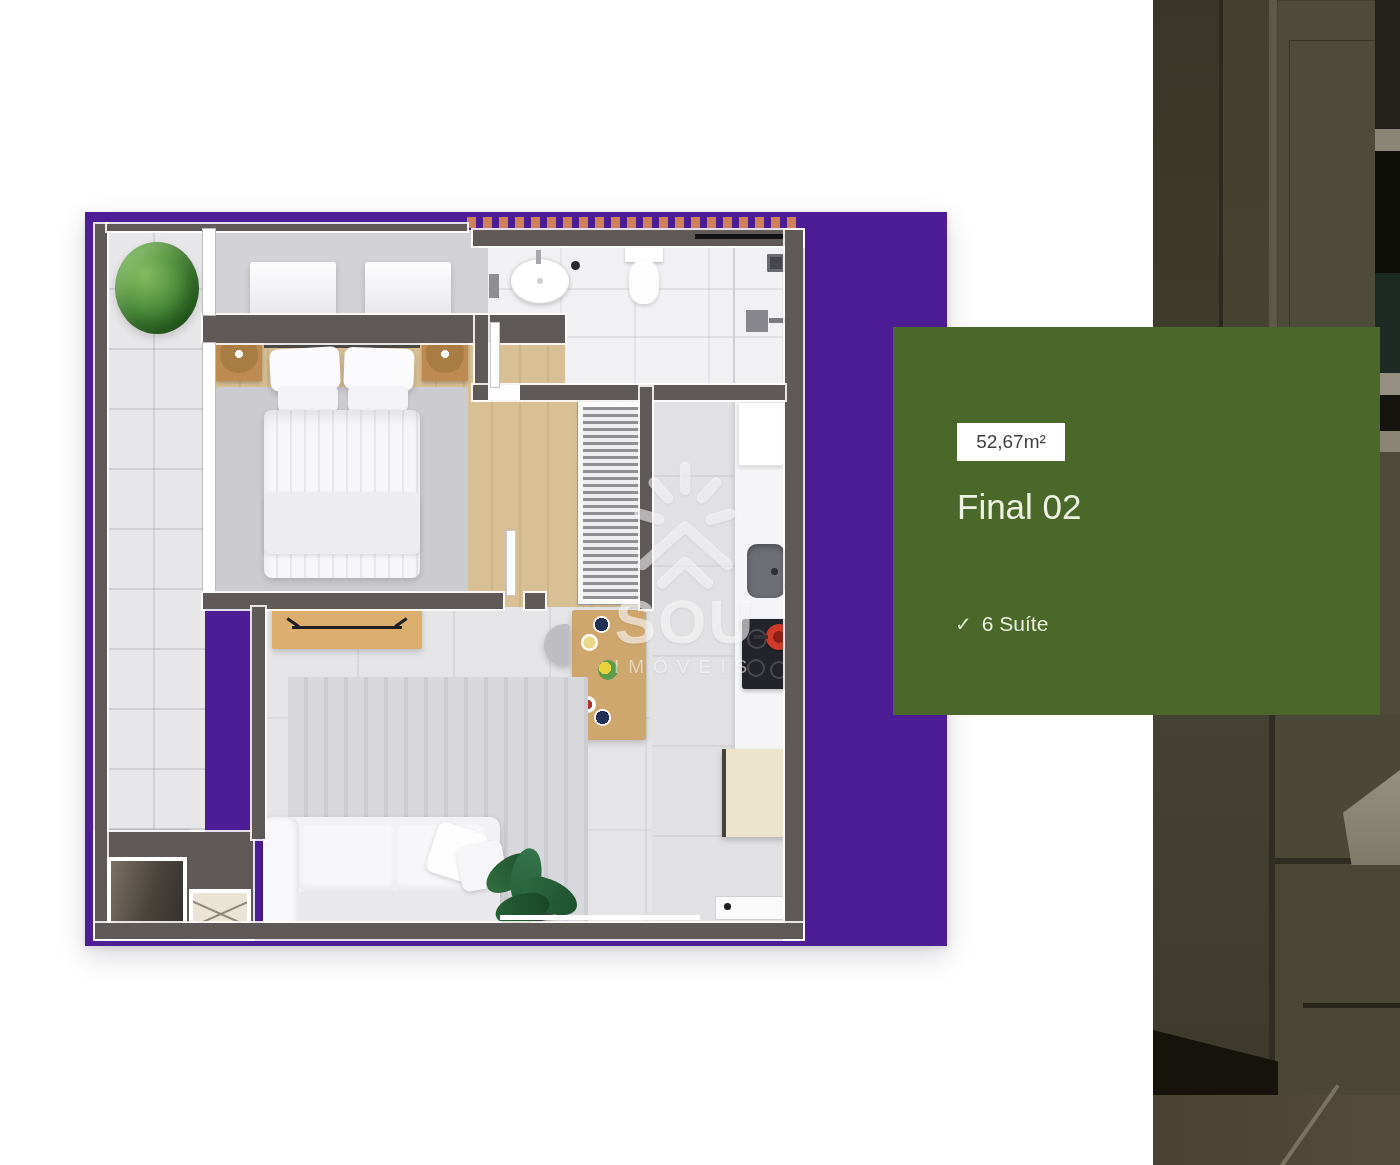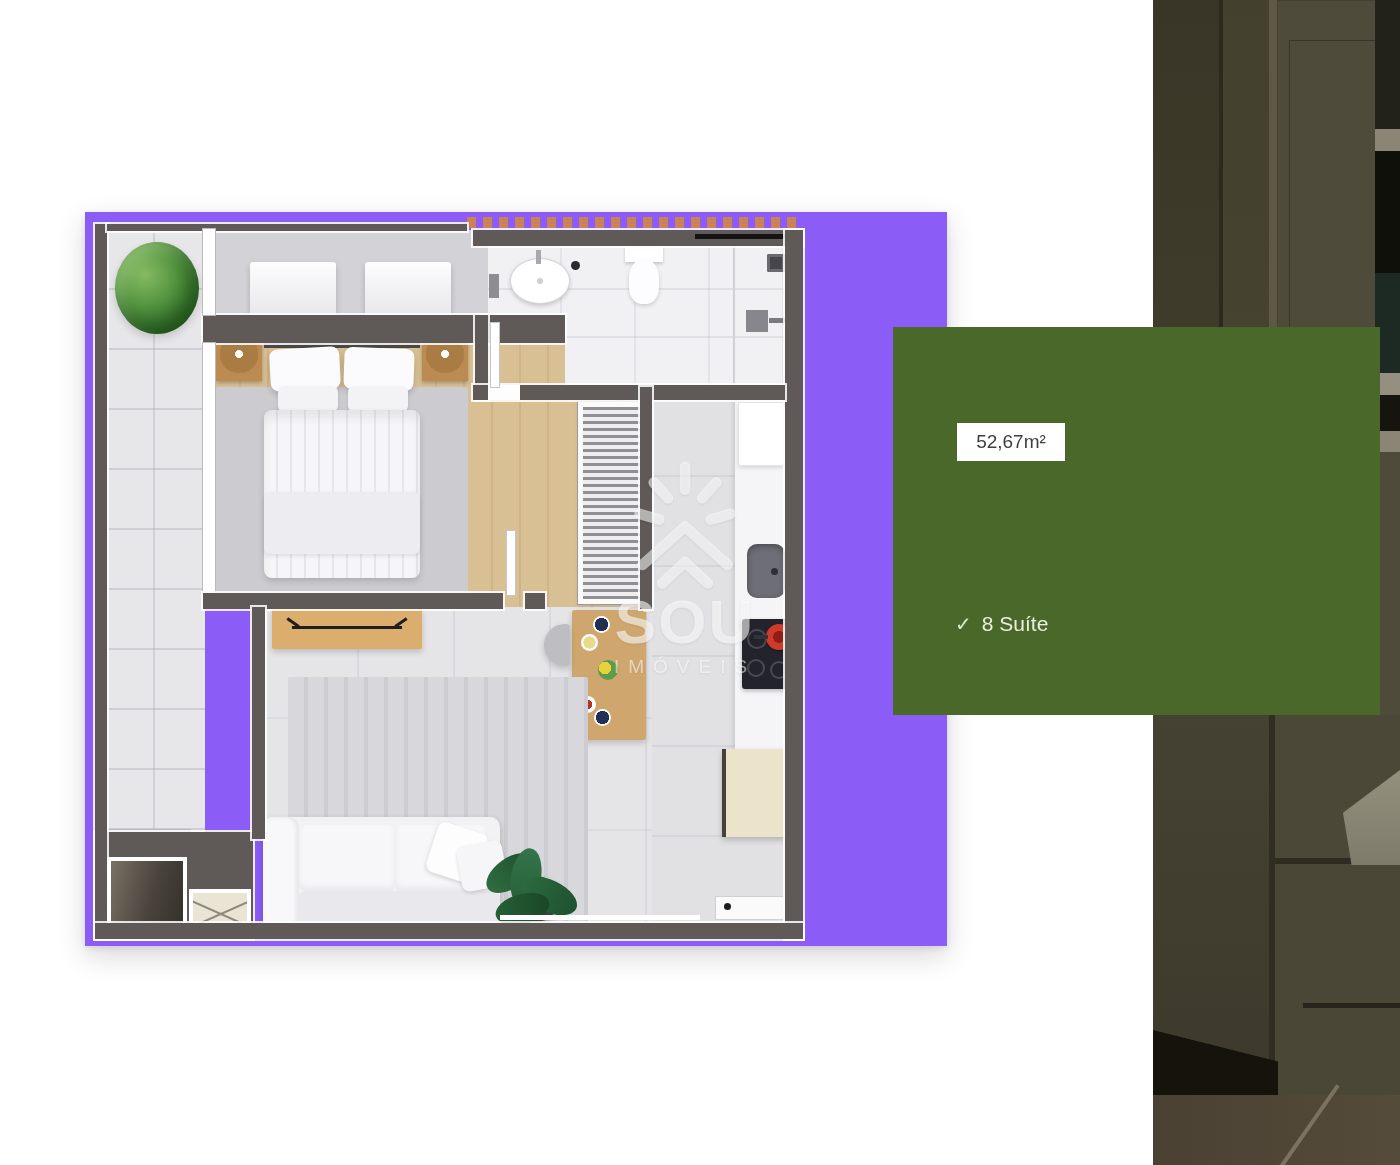--- a/index.html
+++ b/index.html
@@ -5,21 +5,21 @@
   html,body{margin:0;padding:0;}
   body{
     width:1400px;height:1165px;position:relative;overflow:hidden;
     background:#ffffff;
     font-family:"Liberation Sans", sans-serif;
   }
   .abs{position:absolute;}
   
   .photo{left:1153px;top:0;width:247px;height:1165px;background:#474334;z-index:1;overflow:hidden;}
   
-  .floorplan{left:85px;top:212px;width:862px;height:734px;background:#8b5cf6;z-index:2;
+  .floorplan{left:85px;top:212px;width:862px;height:734px;background:#4c1d95;z-index:2;
     box-shadow:0 10px 26px rgba(40,40,60,0.18), 0 2px 6px rgba(40,40,60,0.10);}
   .w{background:#5f5a57;box-shadow:0 0 0 2px rgba(255,255,255,0.85);}
   .terracotta{background:repeating-linear-gradient(90deg,#cd8157 0 9px, rgba(0,0,0,0) 9px 16px);}
   .wood{background:repeating-linear-gradient(90deg,#d9c094 0 26px,#cfb487 26px 28px);}
   .tilefloor{background-color:#f1f0f3;
     background-image:repeating-linear-gradient(180deg,transparent 0 46px,rgba(150,150,160,0.18) 46px 48px),
                      repeating-linear-gradient(90deg,transparent 0 72px,rgba(150,150,160,0.14) 72px 74px);}
   .stripes-rug{background:repeating-linear-gradient(90deg,#d8d8dc 0 16px,#cccdd2 16px 20px);border-radius:2px;}
   .wardrobe-int{background:repeating-linear-gradient(180deg,#8f8f94 0 3px,#eeeef1 3px 7px);}
   .soft{box-shadow:0 3px 6px rgba(0,0,0,0.18);}
@@ -200,20 +200,21 @@
       <span class="brand">SOU</span>
       <span class="tagline">IMÓVEIS</span>
     </div>
   </section>
 
   <aside class="abs unit-card">
     <div class="abs badge">
       <span>52,67m²</span>
     </div>
     <h2 class="abs title">
+      <span>Final 02</span>
     </h2>
     <div class="abs feature">
       <span class="check">✓</span>
-      <span>8 Suíte</span>
+      <span>6 Suíte</span>
     </div>
   </aside>
 
 </div>
 
 </body></html>

